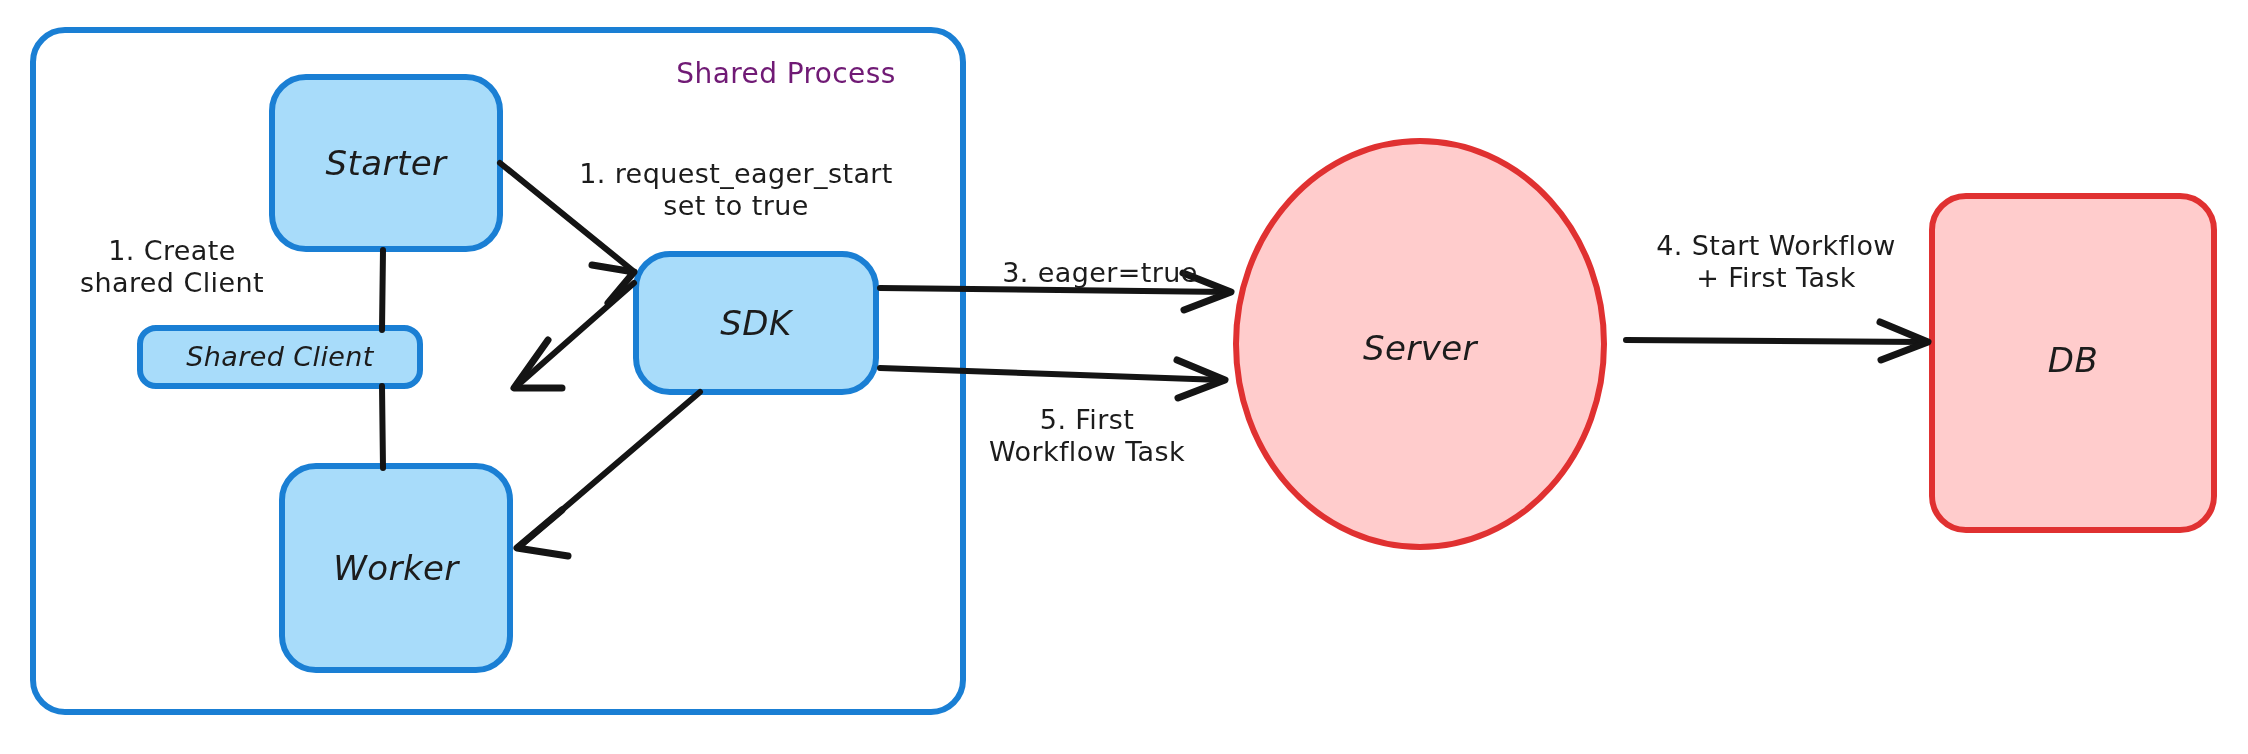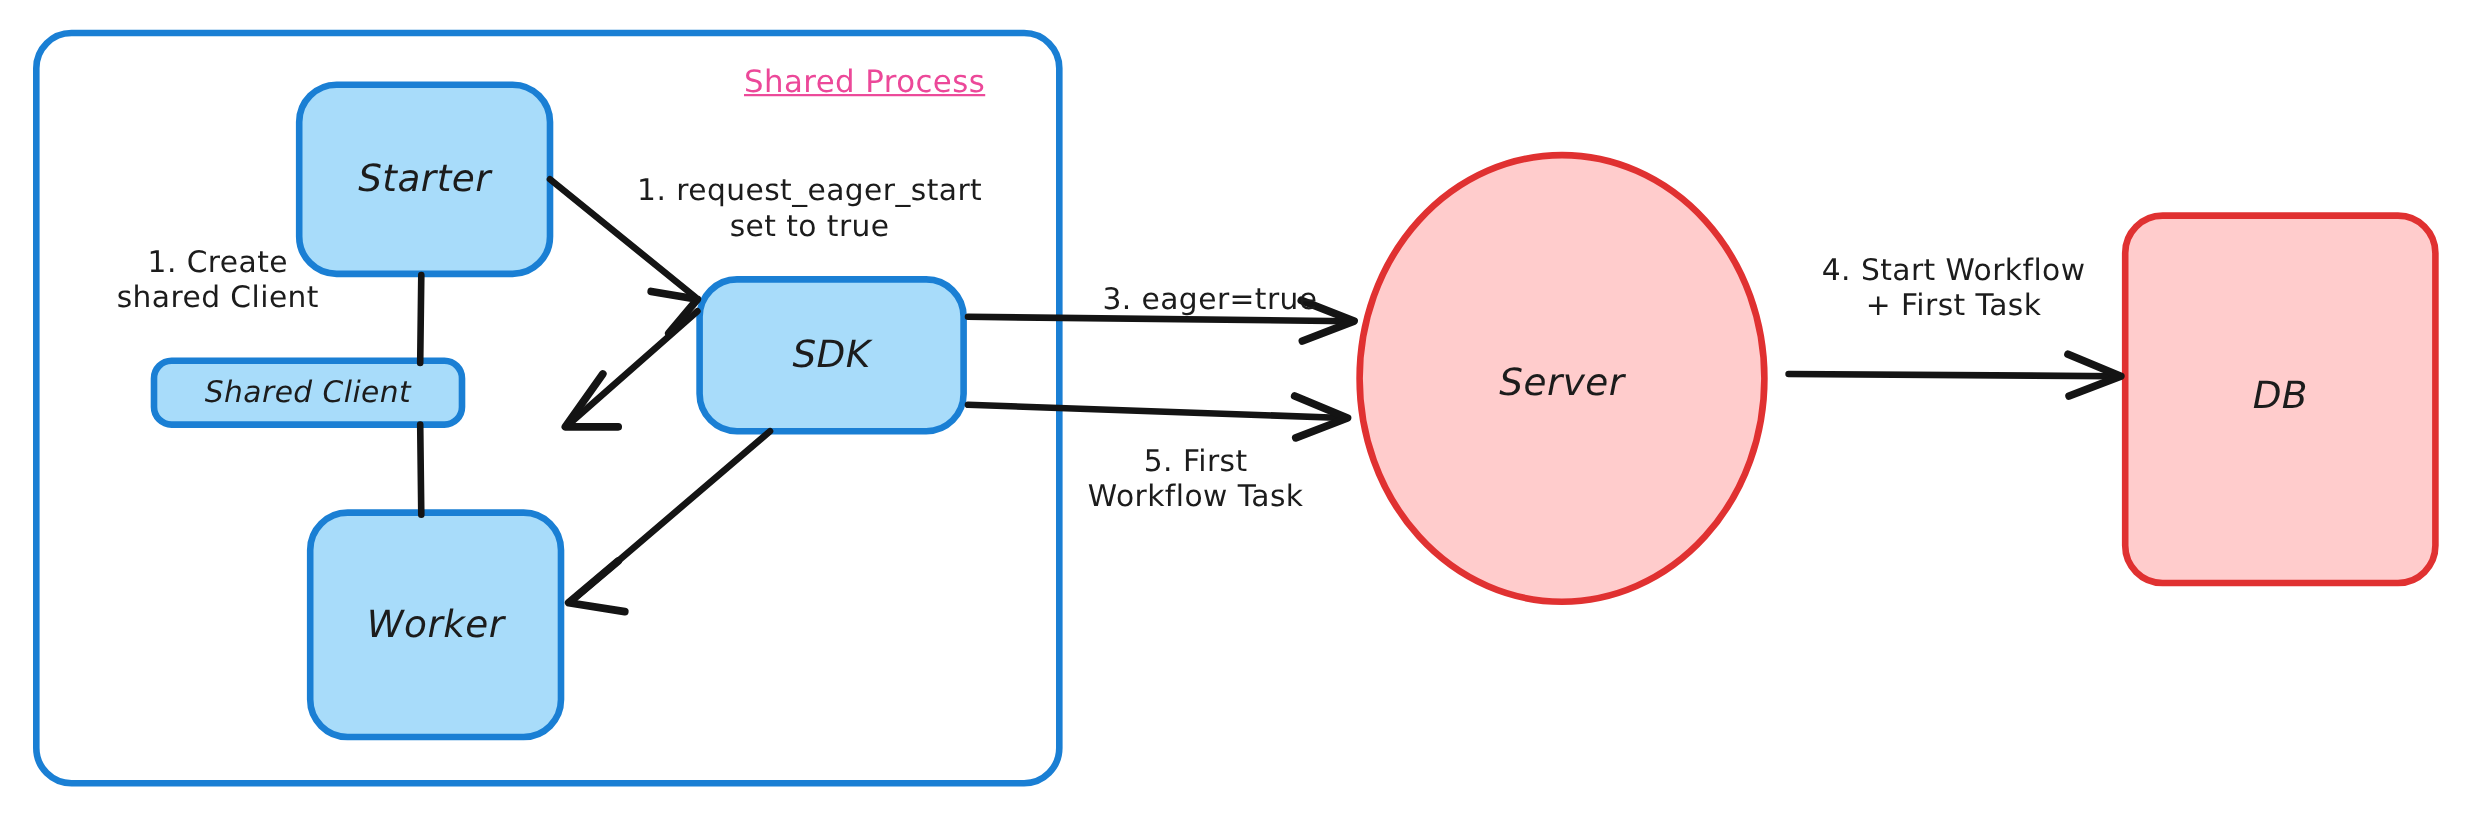--- a/index.html
+++ b/index.html
@@ -42,22 +42,21 @@
   }
   .node-label.small {
     font-size: 27px;
   }
   .edge-label {
     font-size: 27px;
     font-weight: 400;
   }
   .group-label {
     font-size: 28px;
-    color: #ec4899;
-    text-decoration: underline;
+    color: #701a75;
   }
   .lbl-wrap {
     transform: translate(-50%, -50%);
   }
 </style>
 </head>
 <body>
 
 <div id="stage">
 
@@ -116,21 +115,21 @@
   <div class="node-label small lbl-wrap" style="left:280px; top:357px;">Shared Client</div>
 
   <div class="node-label lbl-wrap" style="left:396px; top:568px;">Worker</div>
 
   <div class="node-label lbl-wrap" style="left:756px; top:323px;">SDK</div>
 
   <div class="node-label lbl-wrap" style="left:1420px; top:348px;">Server</div>
 
   <div class="node-label lbl-wrap" style="left:2073px; top:360px;text-align:right;">DB</div>
 
-  <div class="edge-label lbl-wrap" style="left:172px; top:255px;margin-left:26px;">1. Create
+  <div class="edge-label lbl-wrap" style="left:172px; top:267px;">1. Create
 shared Client</div>
 
   <div class="edge-label lbl-wrap" style="left:736px; top:190px;">1. request_eager_start
 set to true</div>
 
 
   <div class="edge-label lbl-wrap" style="left:1100px; top:273px;">3. eager=true</div>
 
   <div class="edge-label lbl-wrap" style="left:1776px; top:262px;">4. Start Workflow
 + First Task</div>

